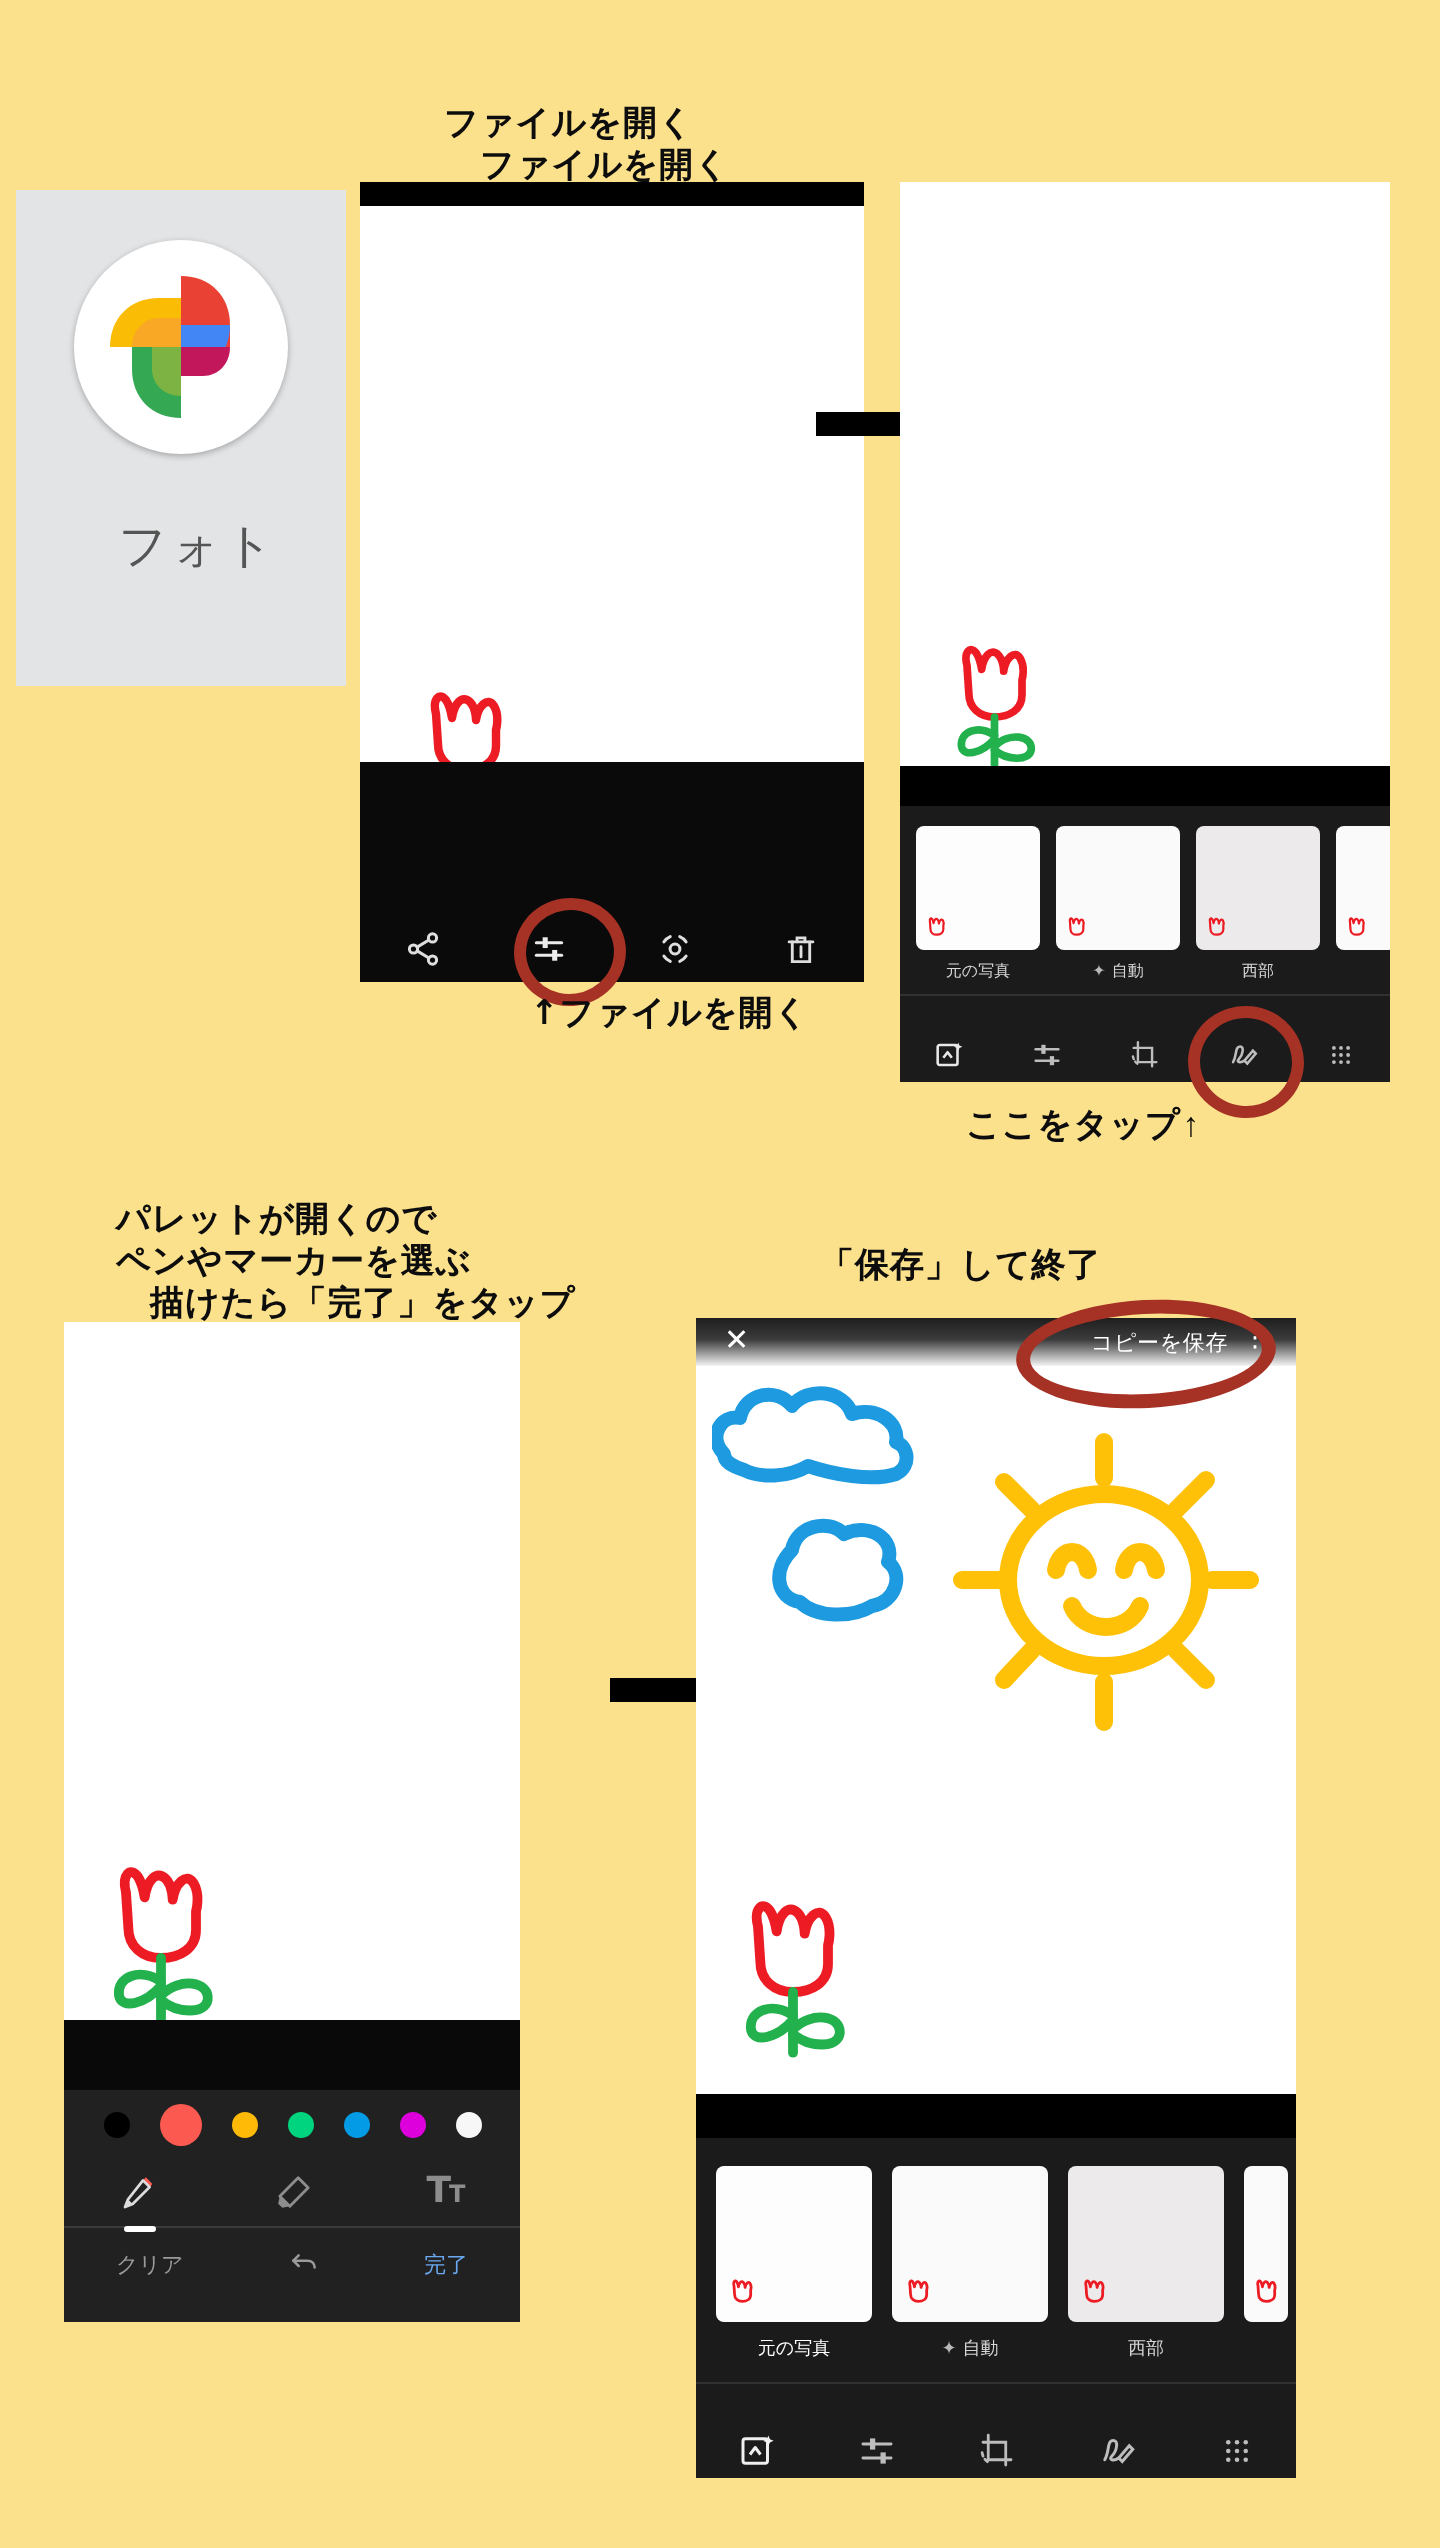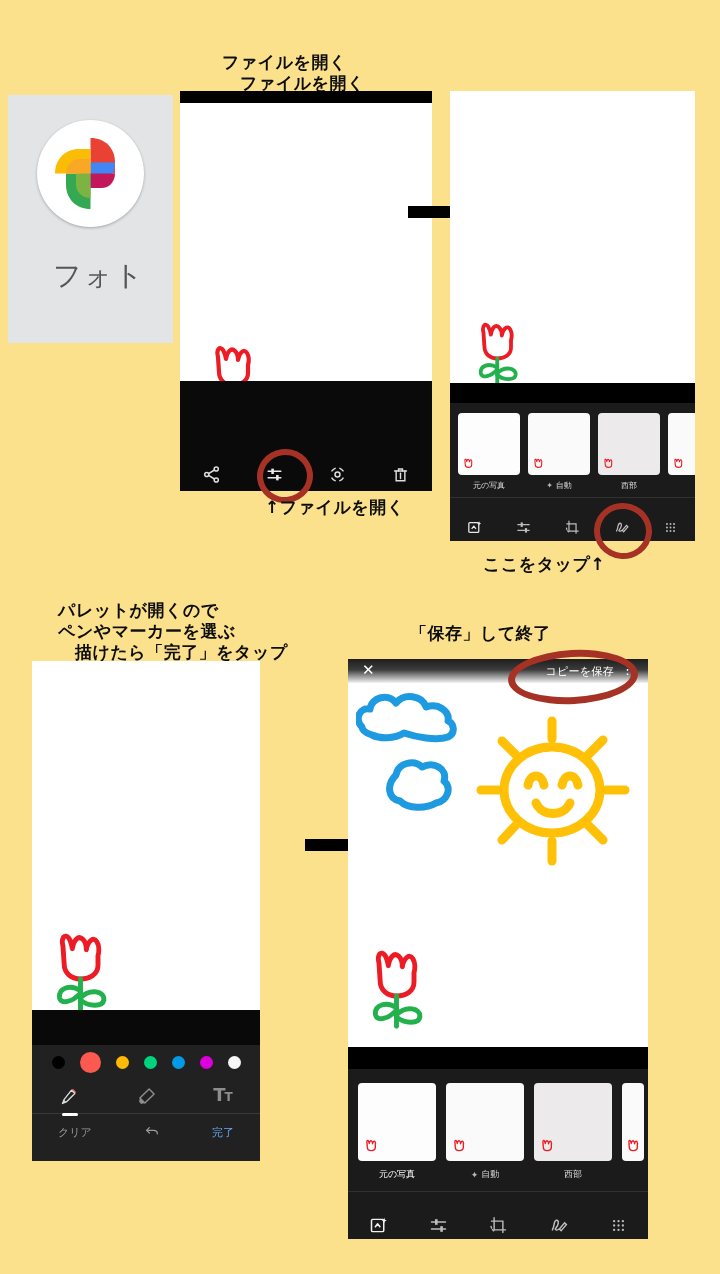--- a/index.html
+++ b/index.html
@@ -29,21 +29,21 @@
   #app-tile{
     left:8px;top:95px;width:165px;height:248px;background:#E2E4E6;
   }
   #app-logo{
     position:absolute;left:29px;top:25px;width:107px;height:107px;border-radius:50%;
     background:#fff;box-shadow:0 1px 3px rgba(0,0,0,.28);
   }
   #app-logo svg{position:absolute;left:10px;top:10px;}
   #app-tile .app-name{
     position:absolute;left:0;top:162px;width:182px;text-align:center;
-    font-size:28px;color:#555;letter-spacing:2px;
+    font-size:24px;color:#555;letter-spacing:2px;
   }
 
   
   .phone{position:absolute;background:#7f1d1d;overflow:hidden;}
   .topbar-black{position:absolute;left:0;top:0;width:100%;height:12px;background:#000;}
   .photo-canvas{position:absolute;left:0;background:#fff;width:100%;}
 
   
   .tulip{position:absolute;}
 
@@ -270,21 +270,21 @@
             <circle cx="17" cy="12" r="1.35"></circle>
           <circle cx="7" cy="17" r="1.35"></circle>
             <circle cx="12" cy="17" r="1.35"></circle>
             <circle cx="17" cy="17" r="1.35"></circle>
         </svg>
       </div>
     </div>
   </div>
 </div>
 <div class="red-circle" style="left:594px;top:503px;width:46px;height:44px;transform:rotate(6deg);"></div>
-<div class="caption" style="left:483px;top:554px;">ここをタップ↑</div>
+<div class="caption" style="left:483px;top:554px;font-family:Liberation Mono, monospace;">ここをタップ↑</div>
 
 <div class="caption" style="left:58px;top:600px;">パレットが開くので</div>
 <div class="caption" style="left:58px;top:621px;">ペンやマーカーを選ぶ</div>
 <div class="caption" style="left:58px;top:642px;margin-left:17px;">描けたら「完了」をタップ</div>
 
 <div class="phone" id="phone3" style="left:32px;top:661px;width:228px;height:500px;">
   <div class="photo-canvas" style="top:0;height:349px;">
     <svg class="tulip" style="left:16px;top:269px;" width="72" height="84" viewBox="0 0 60 72">
       <path d="M12 14 C10 6 14 3 17 7 C19 10 20 16 20 16 C21 9 25 4 29 8 C32 11 32 17 32 17
                C33 10 38 5 41 10 C44 15 42 22 42 22 L42 30 C42 38 35 42 27 42 C19 42 13 37 13 29 Z" fill="none" stroke="#ED1C24" stroke-width="4.2" stroke-linecap="round" stroke-linejoin="round"></path>

